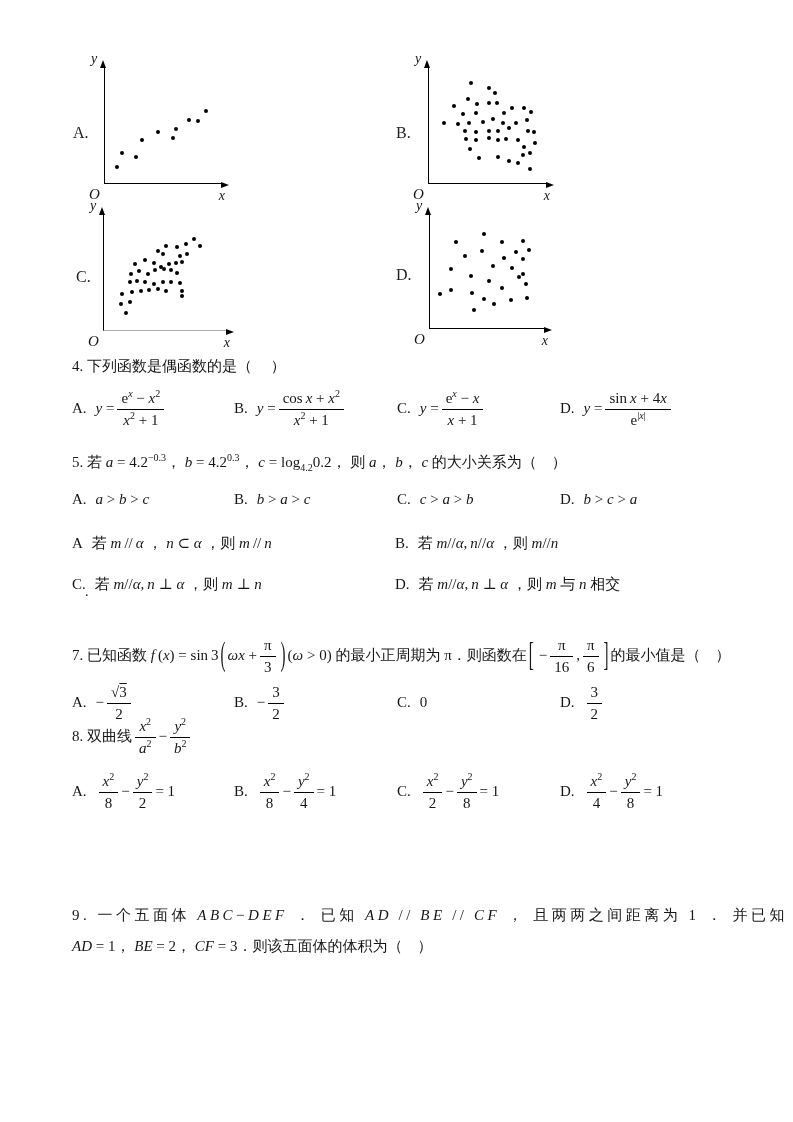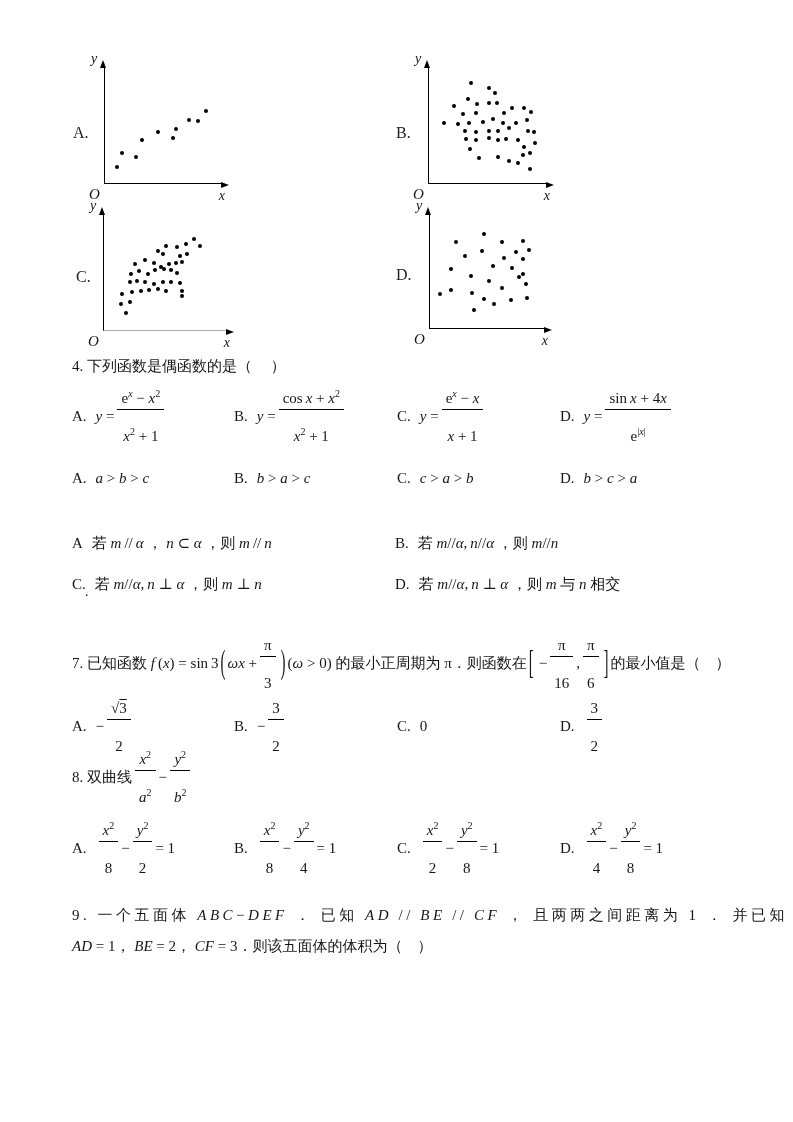--- a/index.html
+++ b/index.html
@@ -27,21 +27,21 @@
   .seg-line{display:flex;align-items:center;min-height:24px;}
   .opt-row{display:flex;align-items:center;}
   .opt{display:flex;align-items:center;}
   .c1{width:162px;}.c2{width:163px;}.c3{width:163px;}.c4{flex:1;}
   .ch1{width:323px;}.ch2{flex:1;}
   .ol-label{margin-right:9px;}
   .osegs{display:inline-flex;align-items:center;}
   
   .frac{display:inline-block;vertical-align:middle;text-align:center;margin:0 3px;line-height:1.1;}
   .frac .num{display:block;padding:1px 4px 2px;border-bottom:1px solid #000;}
-  .frac .den{display:block;padding:2px 4px 0;margin-top:16px;}
+  .frac .den{display:block;padding:2px 4px 0;}
   .big{display:inline-block;transform:scaleY(2.1);transform-origin:center;margin:0 2px;font-weight:400;}
   sup{font-size:10px;vertical-align:super;line-height:0;}
   sub{font-size:10px;vertical-align:sub;line-height:0;}
   i{font-family:"Liberation Serif","DejaVu Serif",serif;}
   .ov{text-decoration:overline;}
   .spread{letter-spacing:3.5px;}
   .artifact{position:absolute;font-size:14px;}
 </style>
 </head>
 <body>
@@ -247,20 +247,21 @@
             <span class="frac">
               <span class="num">sin <i>x</i> + 4<i>x</i></span>
               <span class="den">e<sup>|<i>x</i>|</sup></span>
             </span>
           </span>
         </div>
     </div>
   </div>
 
   <div class="q" style="top:452px;">
+    <div class="stem">5. 若 <i>a</i> = 4.2<sup>−0.3</sup>， <i>b</i> = 4.2<sup>0.3</sup>， <i>c</i> = log<sub>4.2</sub>0.2， 则 <i>a</i>， <i>b</i>， <i>c</i> 的大小关系为（&nbsp;&nbsp;&nbsp;&nbsp;）</div>
     <div class="opt-row" style="margin-top:18px;">
       <div class="opt c1">
           <span class="ol-label">A.</span>
           <span><i>a</i> &gt; <i>b</i> &gt; <i>c</i></span>
         </div>
       <div class="opt c2">
           <span class="ol-label">B.</span>
           <span><i>b</i> &gt; <i>a</i> &gt; <i>c</i></span>
         </div>
       <div class="opt c3">
@@ -355,21 +356,21 @@
           <span class="osegs">
             <span class="frac">
               <span class="num">3</span>
               <span class="den">2</span>
             </span>
           </span>
         </div>
     </div>
   </div>
 
-  <div class="q" style="top:750px;">
+  <div class="q" style="top:717px;">
     <div class="stem seg-line">
         <span>8. 双曲线 </span>
         <span class="frac">
           <span class="num"><i>x</i><sup>2</sup></span>
           <span class="den"><i>a</i><sup>2</sup></span>
         </span>
         <span> − </span>
         <span class="frac">
           <span class="num"><i>y</i><sup>2</sup></span>
           <span class="den"><i>b</i><sup>2</sup></span>

